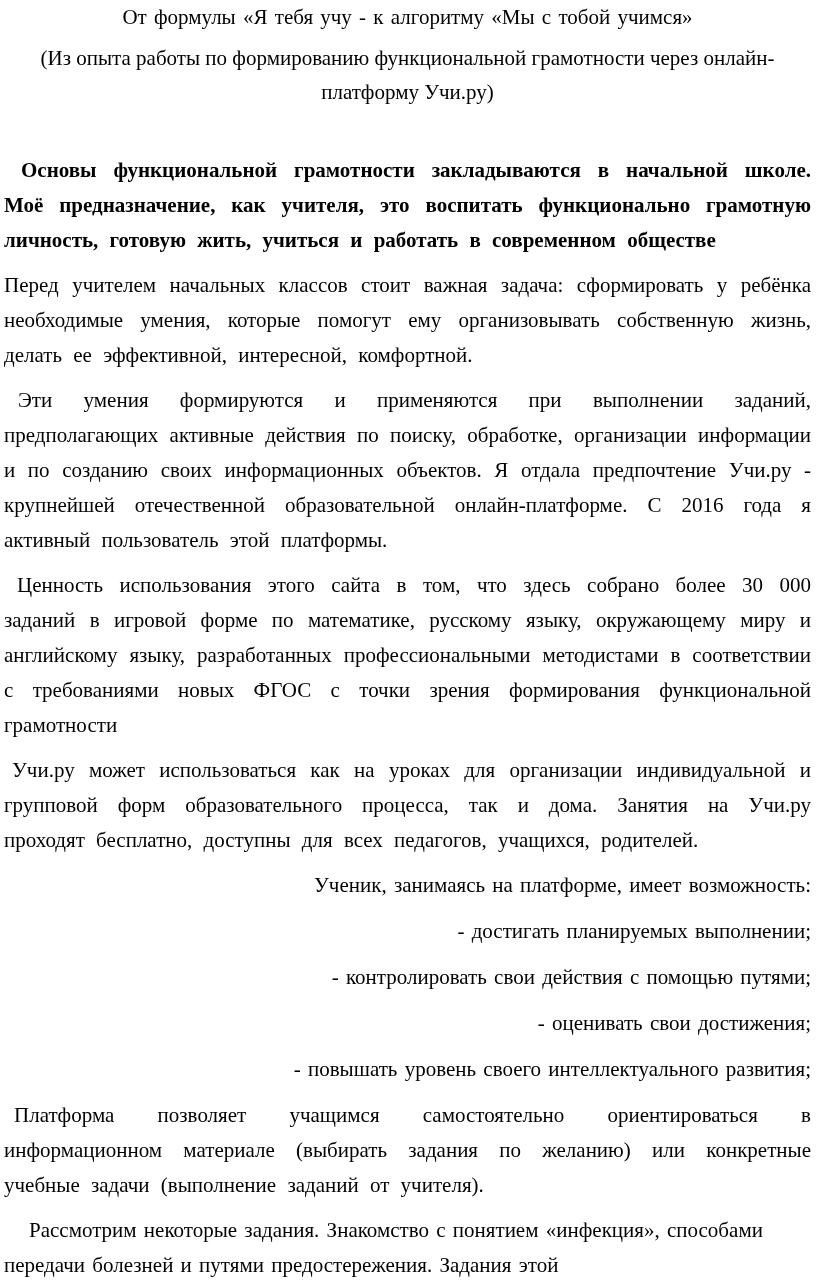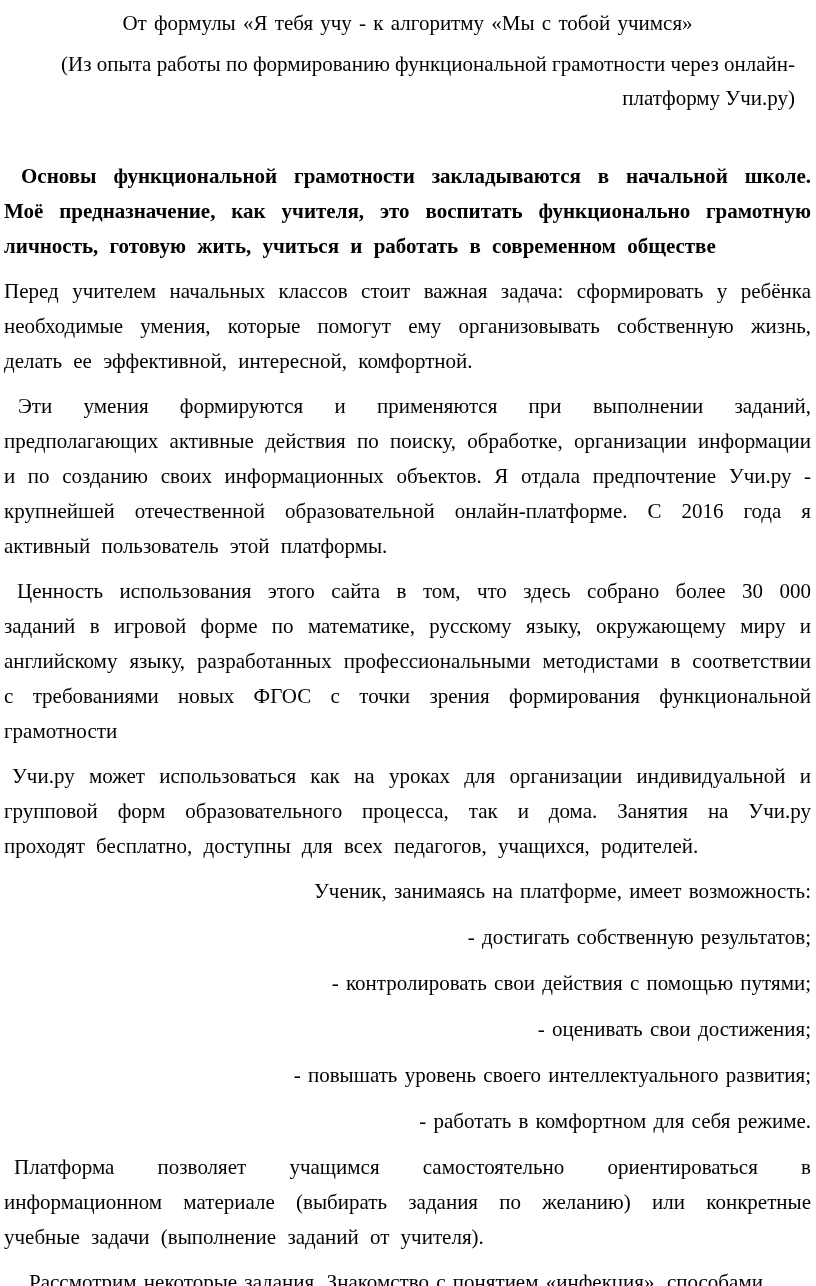--- a/index.html
+++ b/index.html
@@ -11,35 +11,35 @@
     width: 816px;
     height: 1286px;
     overflow: hidden;
     color: #000000;
     font-family: "Liberation Serif", "DejaVu Serif", serif;
   }
   .page {
     box-sizing: border-box;
     width: 816px;
     height: 1286px;
-    padding: 6px 5px 0 4px;
+    padding: 0 5px 0 4px;
     background: #ffffff;
   }
   .doc-title {
     font-size: 21px;
     line-height: 35px;
     font-weight: normal;
     text-align: center;
     margin: 0 0 6px 0;
     word-spacing: 2px;
   }
   .doc-subtitle {
     font-size: 21px;
     line-height: 34px;
-    text-align: right;
+    text-align: center;
     max-width: 775px;
     margin: 0 auto 44px auto;
   }
   p.body-par {
     font-size: 21px;
     line-height: 35px;
     text-align: justify;
     word-spacing: 6px;
     margin: 0 0 10px 0;
   }
@@ -79,27 +79,26 @@
   <p class="body-par ind0">Перед учителем начальных классов стоит важная задача: сформировать у ребёнка необходимые умения, которые помогут ему организовывать собственную жизнь, делать ее эффективной, интересной, комфортной.</p>
 
   <p class="body-par ind14">Эти умения формируются и применяются при выполнении заданий, предполагающих активные действия по поиску, обработке, организации информации и по созданию своих информационных объектов. Я отдала предпочтение Учи.ру - крупнейшей отечественной образовательной онлайн-платформе. С 2016 года я активный пользователь этой платформы.</p>
 
   <p class="body-par ind13">Ценность использования этого сайта в том, что здесь собрано более 30 000 заданий в игровой форме по математике, русскому языку, окружающему миру и английскому языку, разработанных профессиональными методистами в соответствии с требованиями новых ФГОС с точки зрения формирования функциональной грамотности</p>
 
   <p class="body-par ind8">Учи.ру может использоваться как на уроках для организации индивидуальной и групповой форм образовательного процесса, так и дома. Занятия на Учи.ру проходят бесплатно, доступны для всех педагогов, учащихся, родителей.</p>
 
   <p class="list-par ind0">Ученик, занимаясь на платформе, имеет возможность:</p>
 
-  <p class="list-par ind0">- достигать собственную результатов;</p>
+  <p class="list-par ind0">- достигать планируемых выполнении;</p>
 
   <p class="list-par ind0">- контролировать свои действия с помощью путями;</p>
 
   <p class="list-par ind0">- оценивать свои достижения;</p>
 
   <p class="list-par ind0">- повышать уровень своего интеллектуального развития;</p>
 
-  <p class="list-par ind0">- работать в комфортном для себя режиме.</p>
 
   <p class="body-par ind10">Платформа позволяет учащимся самостоятельно ориентироваться в информационном материале (выбирать задания по желанию) или конкретные учебные задачи (выполнение заданий от учителя).</p>
 
   <p class="left-par ind25">Рассмотрим некоторые задания. Знакомство с понятием «инфекция», способами передачи болезней и путями предостережения. Задания этой</p>
 
 </div>
 
 </body></html>

